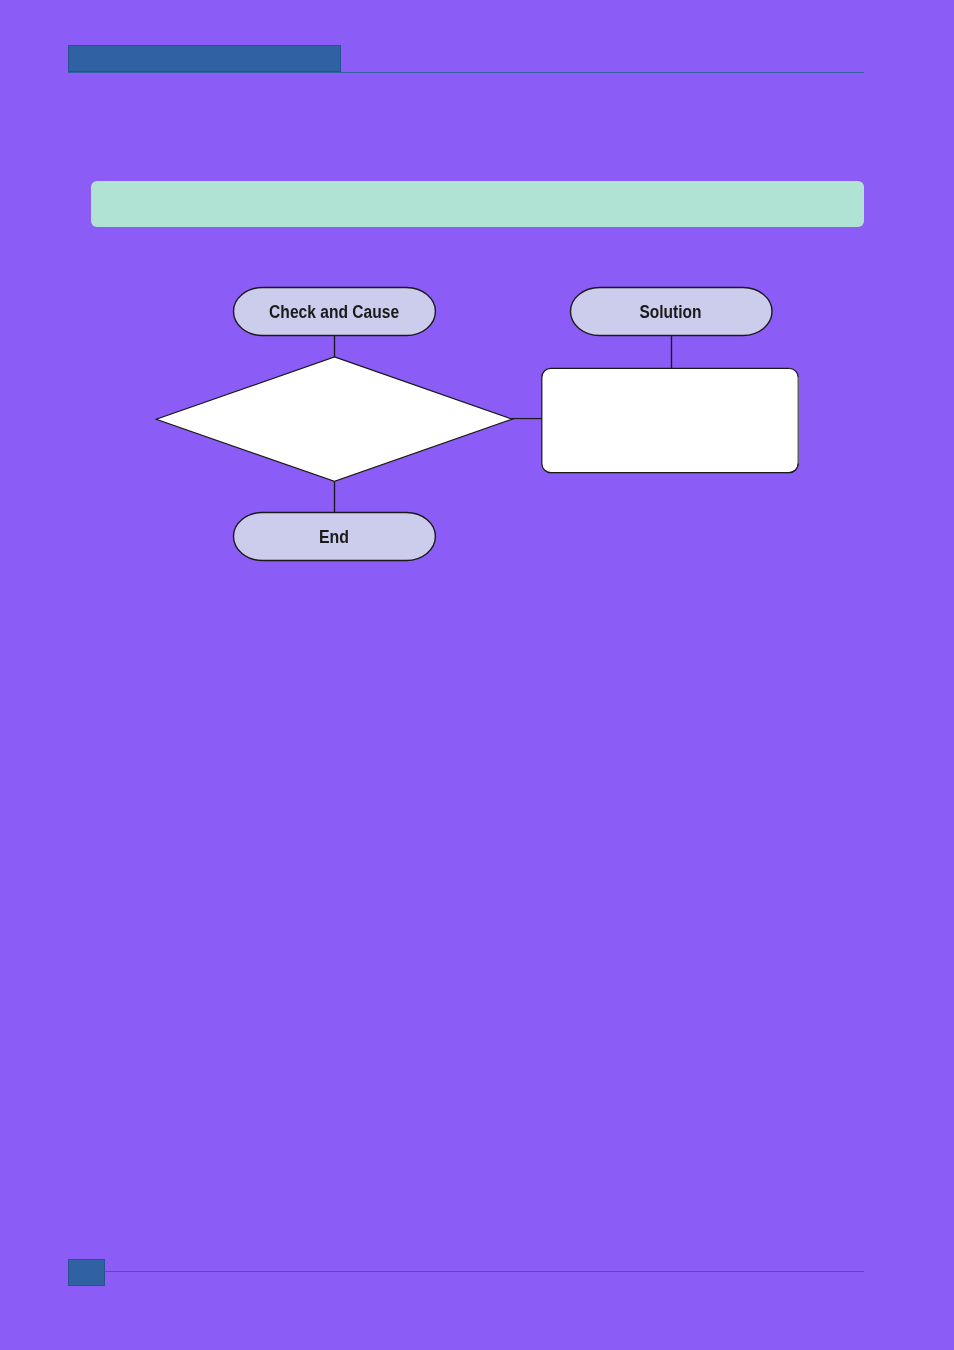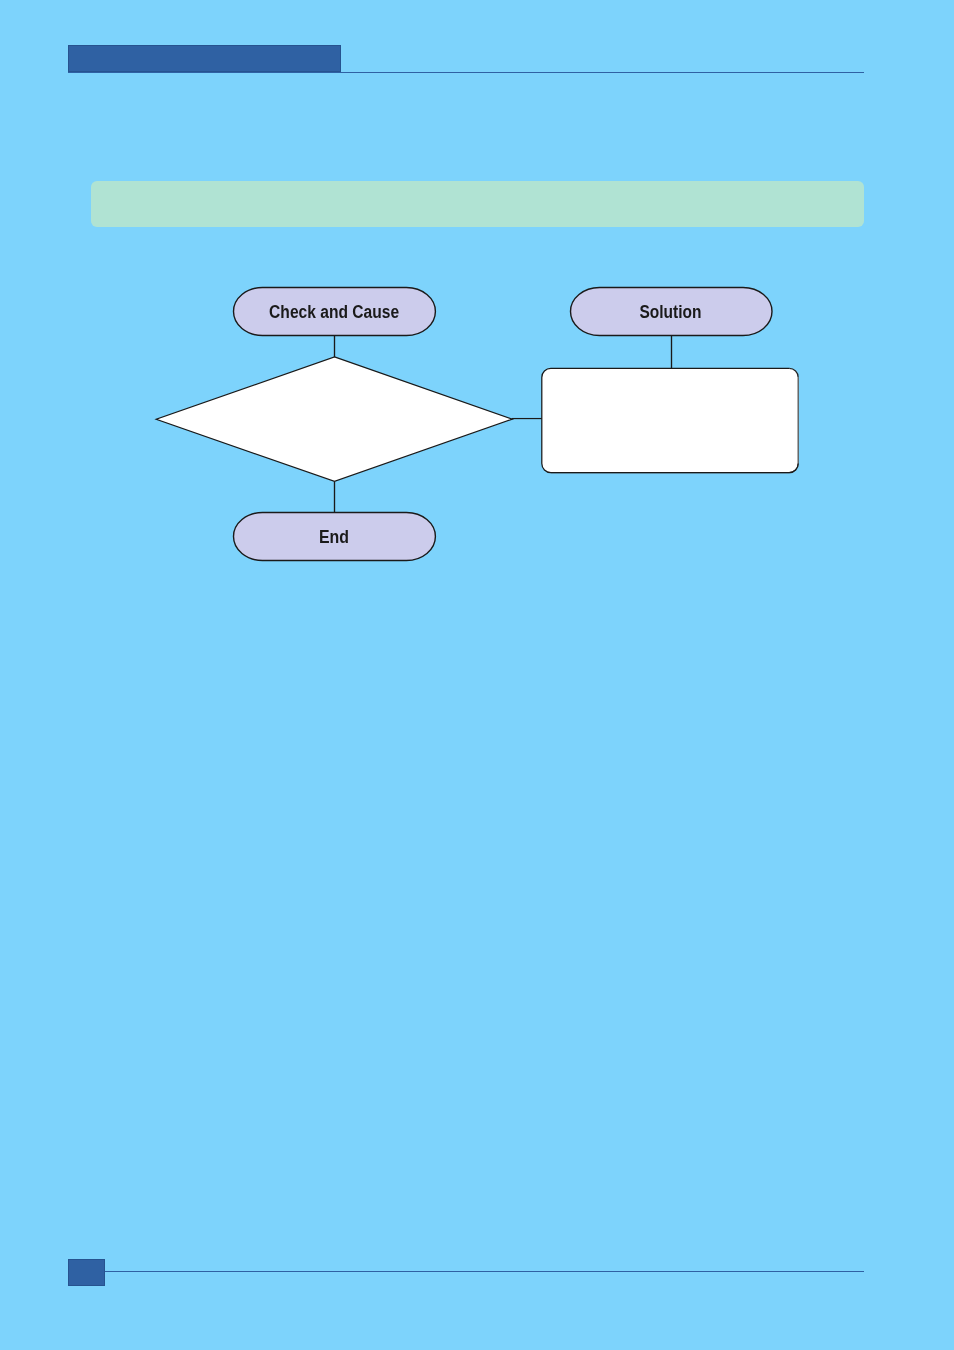--- a/index.html
+++ b/index.html
@@ -2,21 +2,21 @@
 <html><head>
 <meta charset="utf-8">
 <title>Service manual page — troubleshooting flow chart</title>
 <style>
   html,body{margin:0;padding:0;}
   body{
     width:954px;height:1350px;background:#ffffff;
     font-family:"Liberation Sans",sans-serif;
     overflow:hidden;position:relative;
   }
-  .page{position:absolute;left:0;top:0;width:954px;height:1350px;background:#7dd3fc;}
+  .page{position:absolute;left:0;top:0;width:954px;height:1350px;background:#8b5cf6;}
 
   
   #header-rule{position:absolute;left:68px;top:71.7px;width:796px;height:1.3px;background:#2f61a3;}
   #header-tab{
     position:absolute;left:67.9px;top:44.9px;width:272.8px;height:26.9px;background:#2f61a3;
     box-shadow:inset 0 1px 0 #26538f, inset 0 -1px 0 #26538f, inset 1px 0 0 #26538f, inset -1px 0 0 #26538f;
   }
   #header-title{
     position:absolute;left:67.9px;top:44.9px;width:272.8px;height:26.9px;line-height:26.9px;
     color:#ffffff;font-size:13px;font-weight:bold;text-align:center;white-space:nowrap;overflow:hidden;

